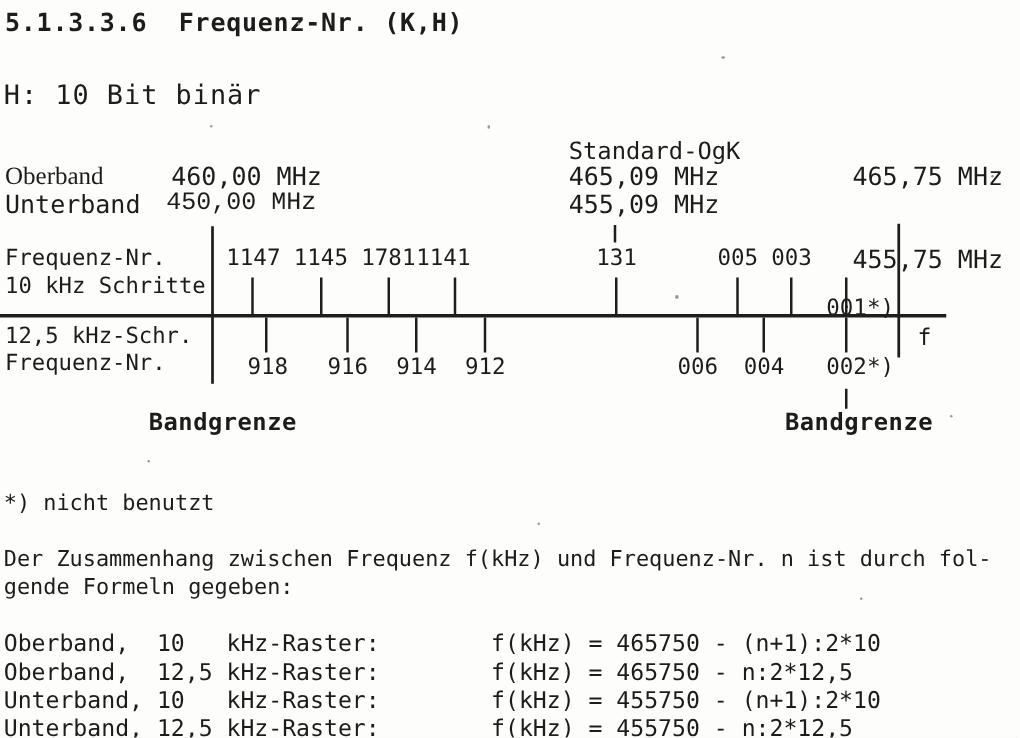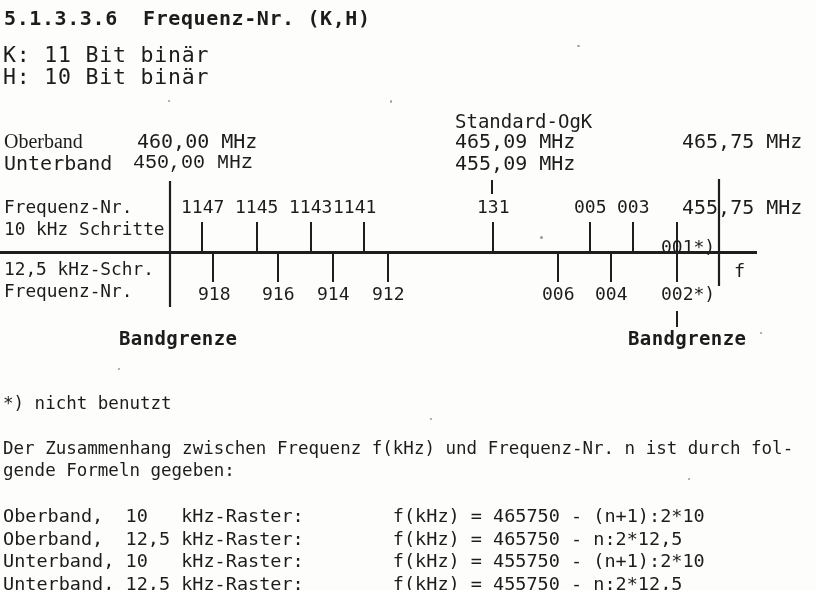--- a/index.html
+++ b/index.html
@@ -31,41 +31,40 @@
   svg line{stroke:#1e1e1e;}
   .speck{position:absolute;background:#9a9a94;border-radius:50%;}
 </style>
 </head>
 <body>
 
 <div id="page">
 
   <div class="t title" style="left:4px;top:8px;">5.1.3.3.6  Frequenz-Nr. (K,H)</div>
 
-  <div class="t kh" style="left:3px;top:44px;">K: 11 Bit binär</div>
   <div class="t kh" style="left:3px;top:66px;">H: 10 Bit binär</div>
 
   <div class="t ogk" style="left:455px;top:112px;">Standard-OgK</div>
 
   <div class="t band" style="left:4px;top:131px;font-family:Liberation Serif, serif;">Oberband</div>
   <div class="t band" style="left:137px;top:131px;text-align:right;">460,00 MHz</div>
   <div class="t band" style="left:455px;top:131px;">465,09 MHz</div>
   <div class="t band" style="left:682px;top:131px;">465,75 MHz</div>
 
   <div class="t band" style="left:4px;top:153px;">Unterband</div>
   <div class="t band" style="left:133px;top:153px;font-family:Liberation Mono, monospace;">450,00 MHz</div>
   <div class="t band" style="left:455px;top:153px;">455,09 MHz</div>
   <div class="t band" style="left:682px;top:153px;margin-top:44px;">455,75 MHz</div>
 
   <div class="t axlab" style="left:4px;top:198px;">Frequenz-Nr.</div>
   <div class="t axlab" style="left:4px;top:220px;">10 kHz Schritte</div>
 
   <div class="t num" style="left:181px;top:198px;">1147</div>
   <div class="t num" style="left:235px;top:198px;">1145</div>
-  <div class="t num" style="left:289px;top:198px;">1143</div>
+  <div class="t num" style="left:289px;top:198px;">1781</div>
   <div class="t num" style="left:333px;top:198px;">1141</div>
   <div class="t num" style="left:477px;top:198px;">131</div>
   <div class="t num" style="left:574px;top:198px;">005</div>
   <div class="t num" style="left:617px;top:198px;">003</div>
   <div class="t num" style="left:661px;top:198px;margin-top:40px;">001*)</div>
 
   <div class="t axlab" style="left:4px;top:260px;">12,5 kHz-Schr.</div>
   <div class="t axlab" style="left:4px;top:282px;">Frequenz-Nr.</div>
 
   <div class="t num" style="left:198px;top:285px;">918</div>

